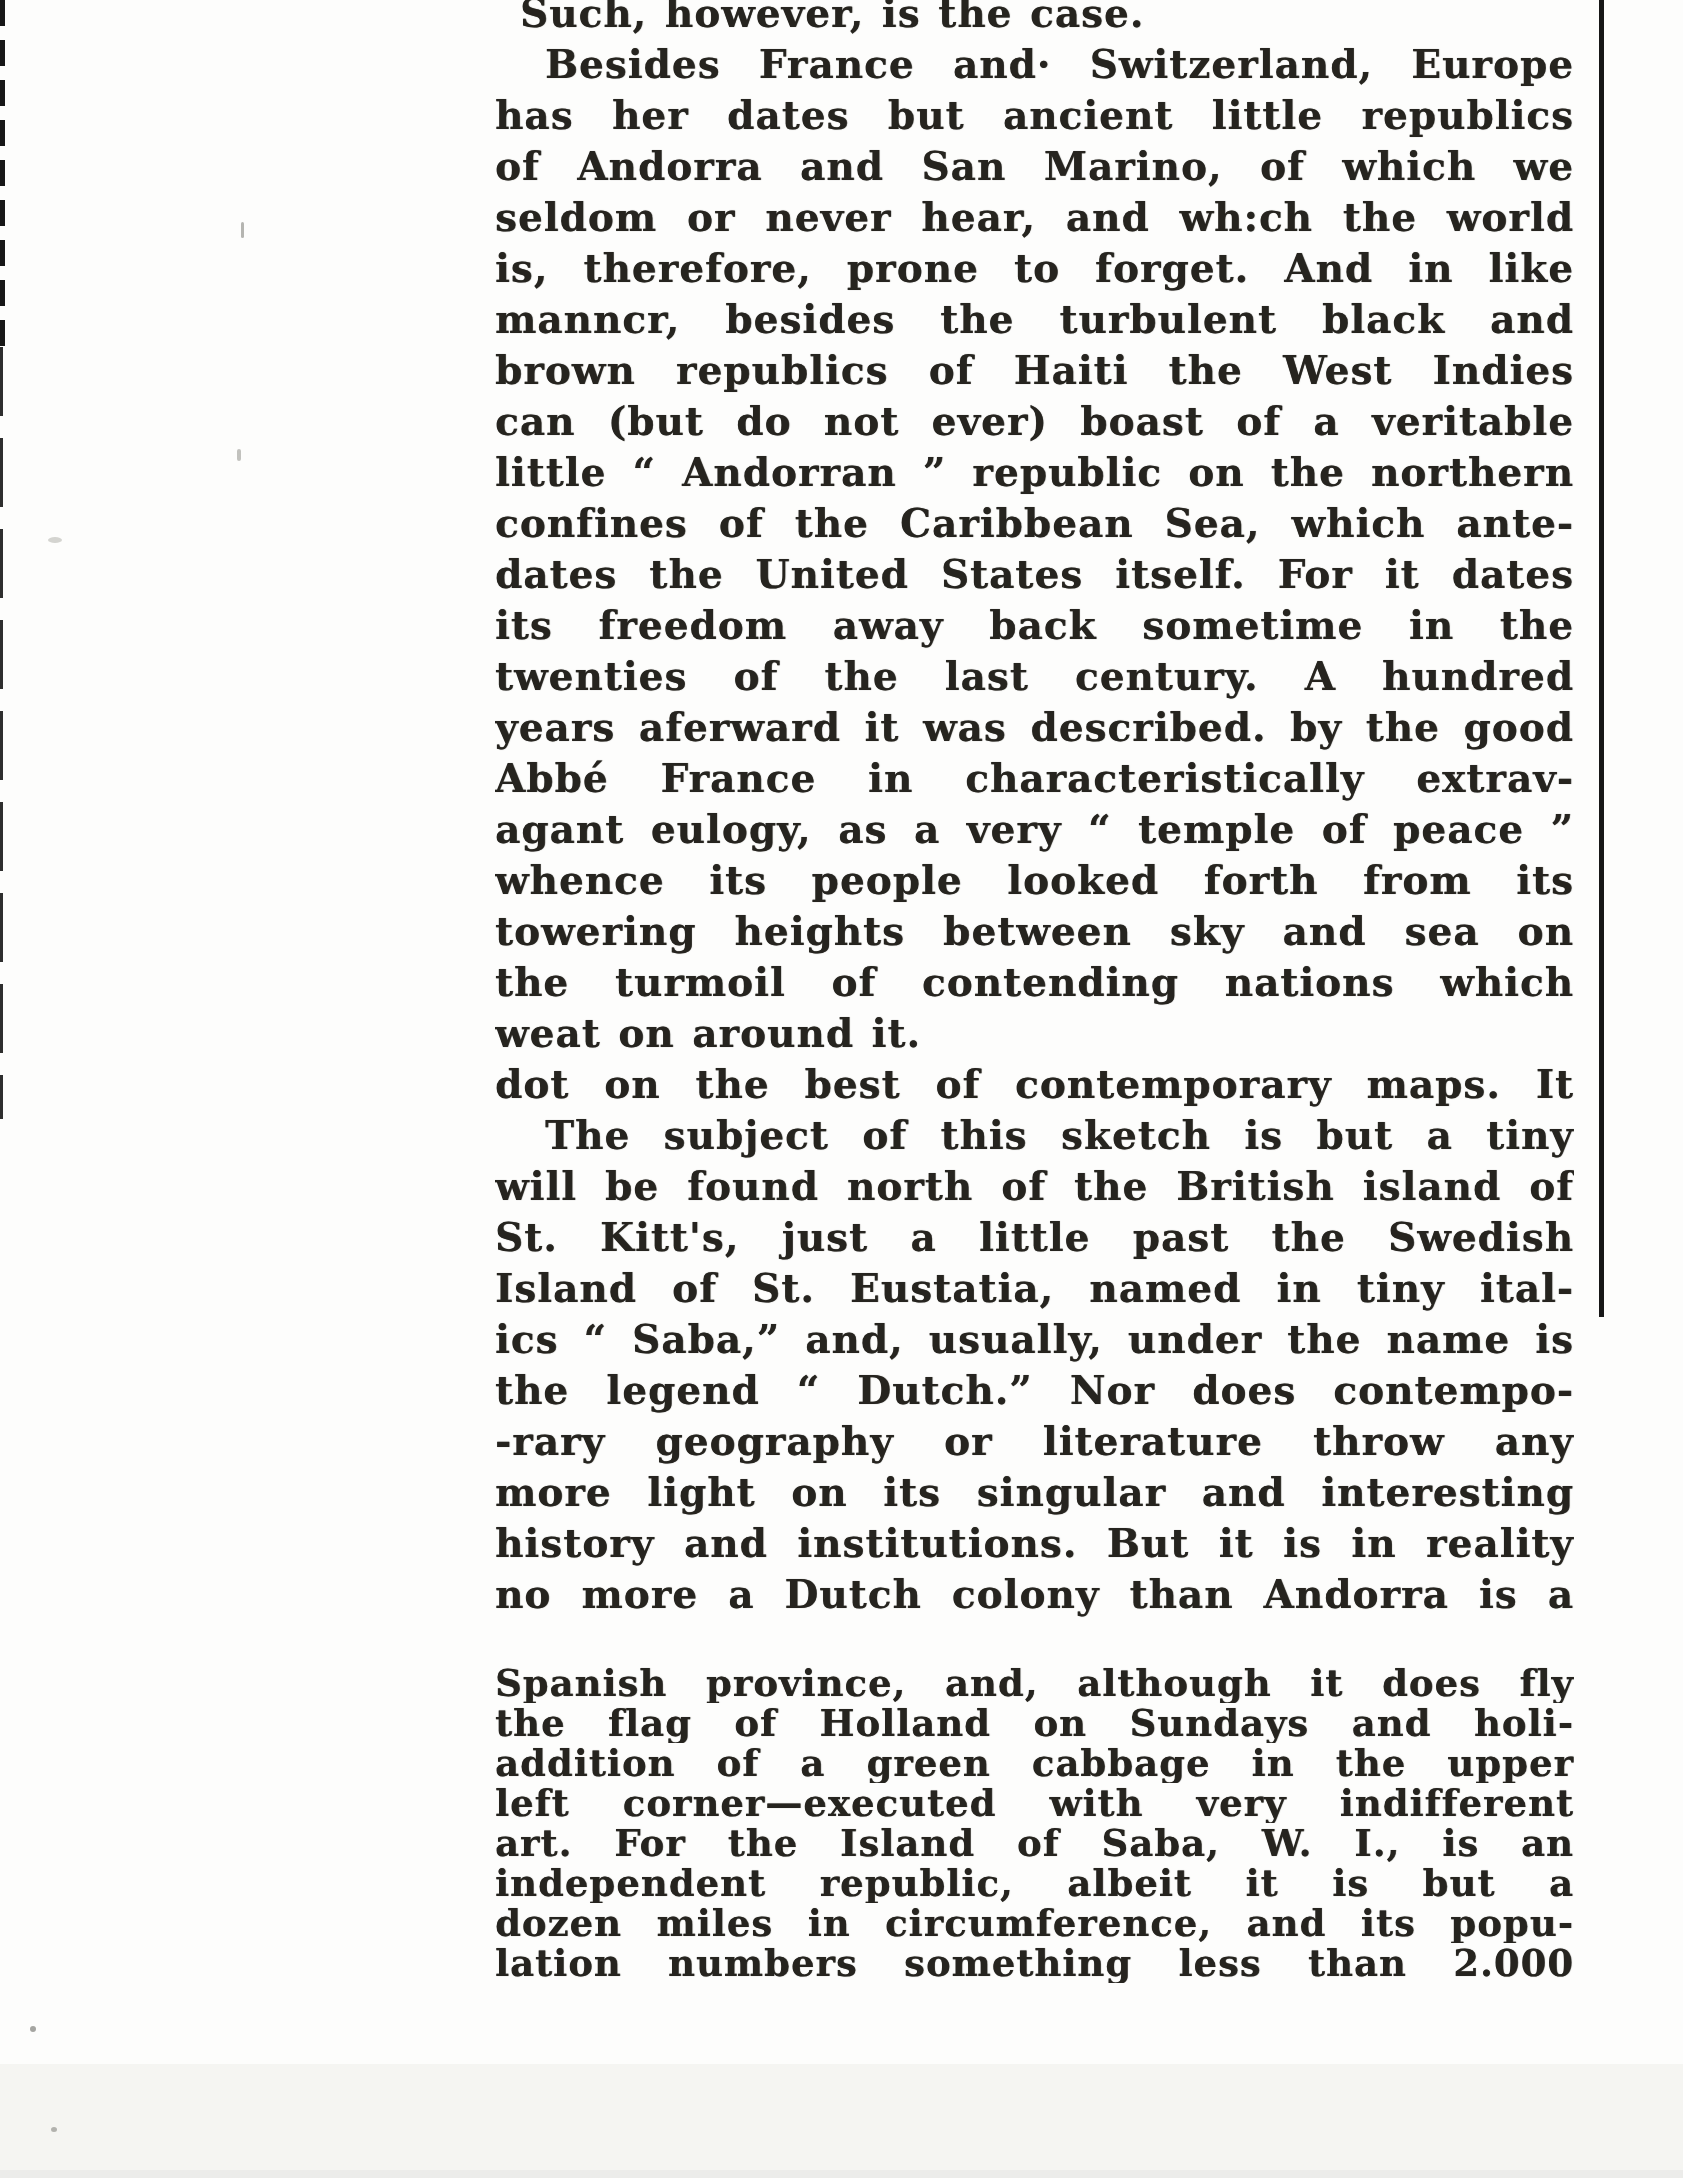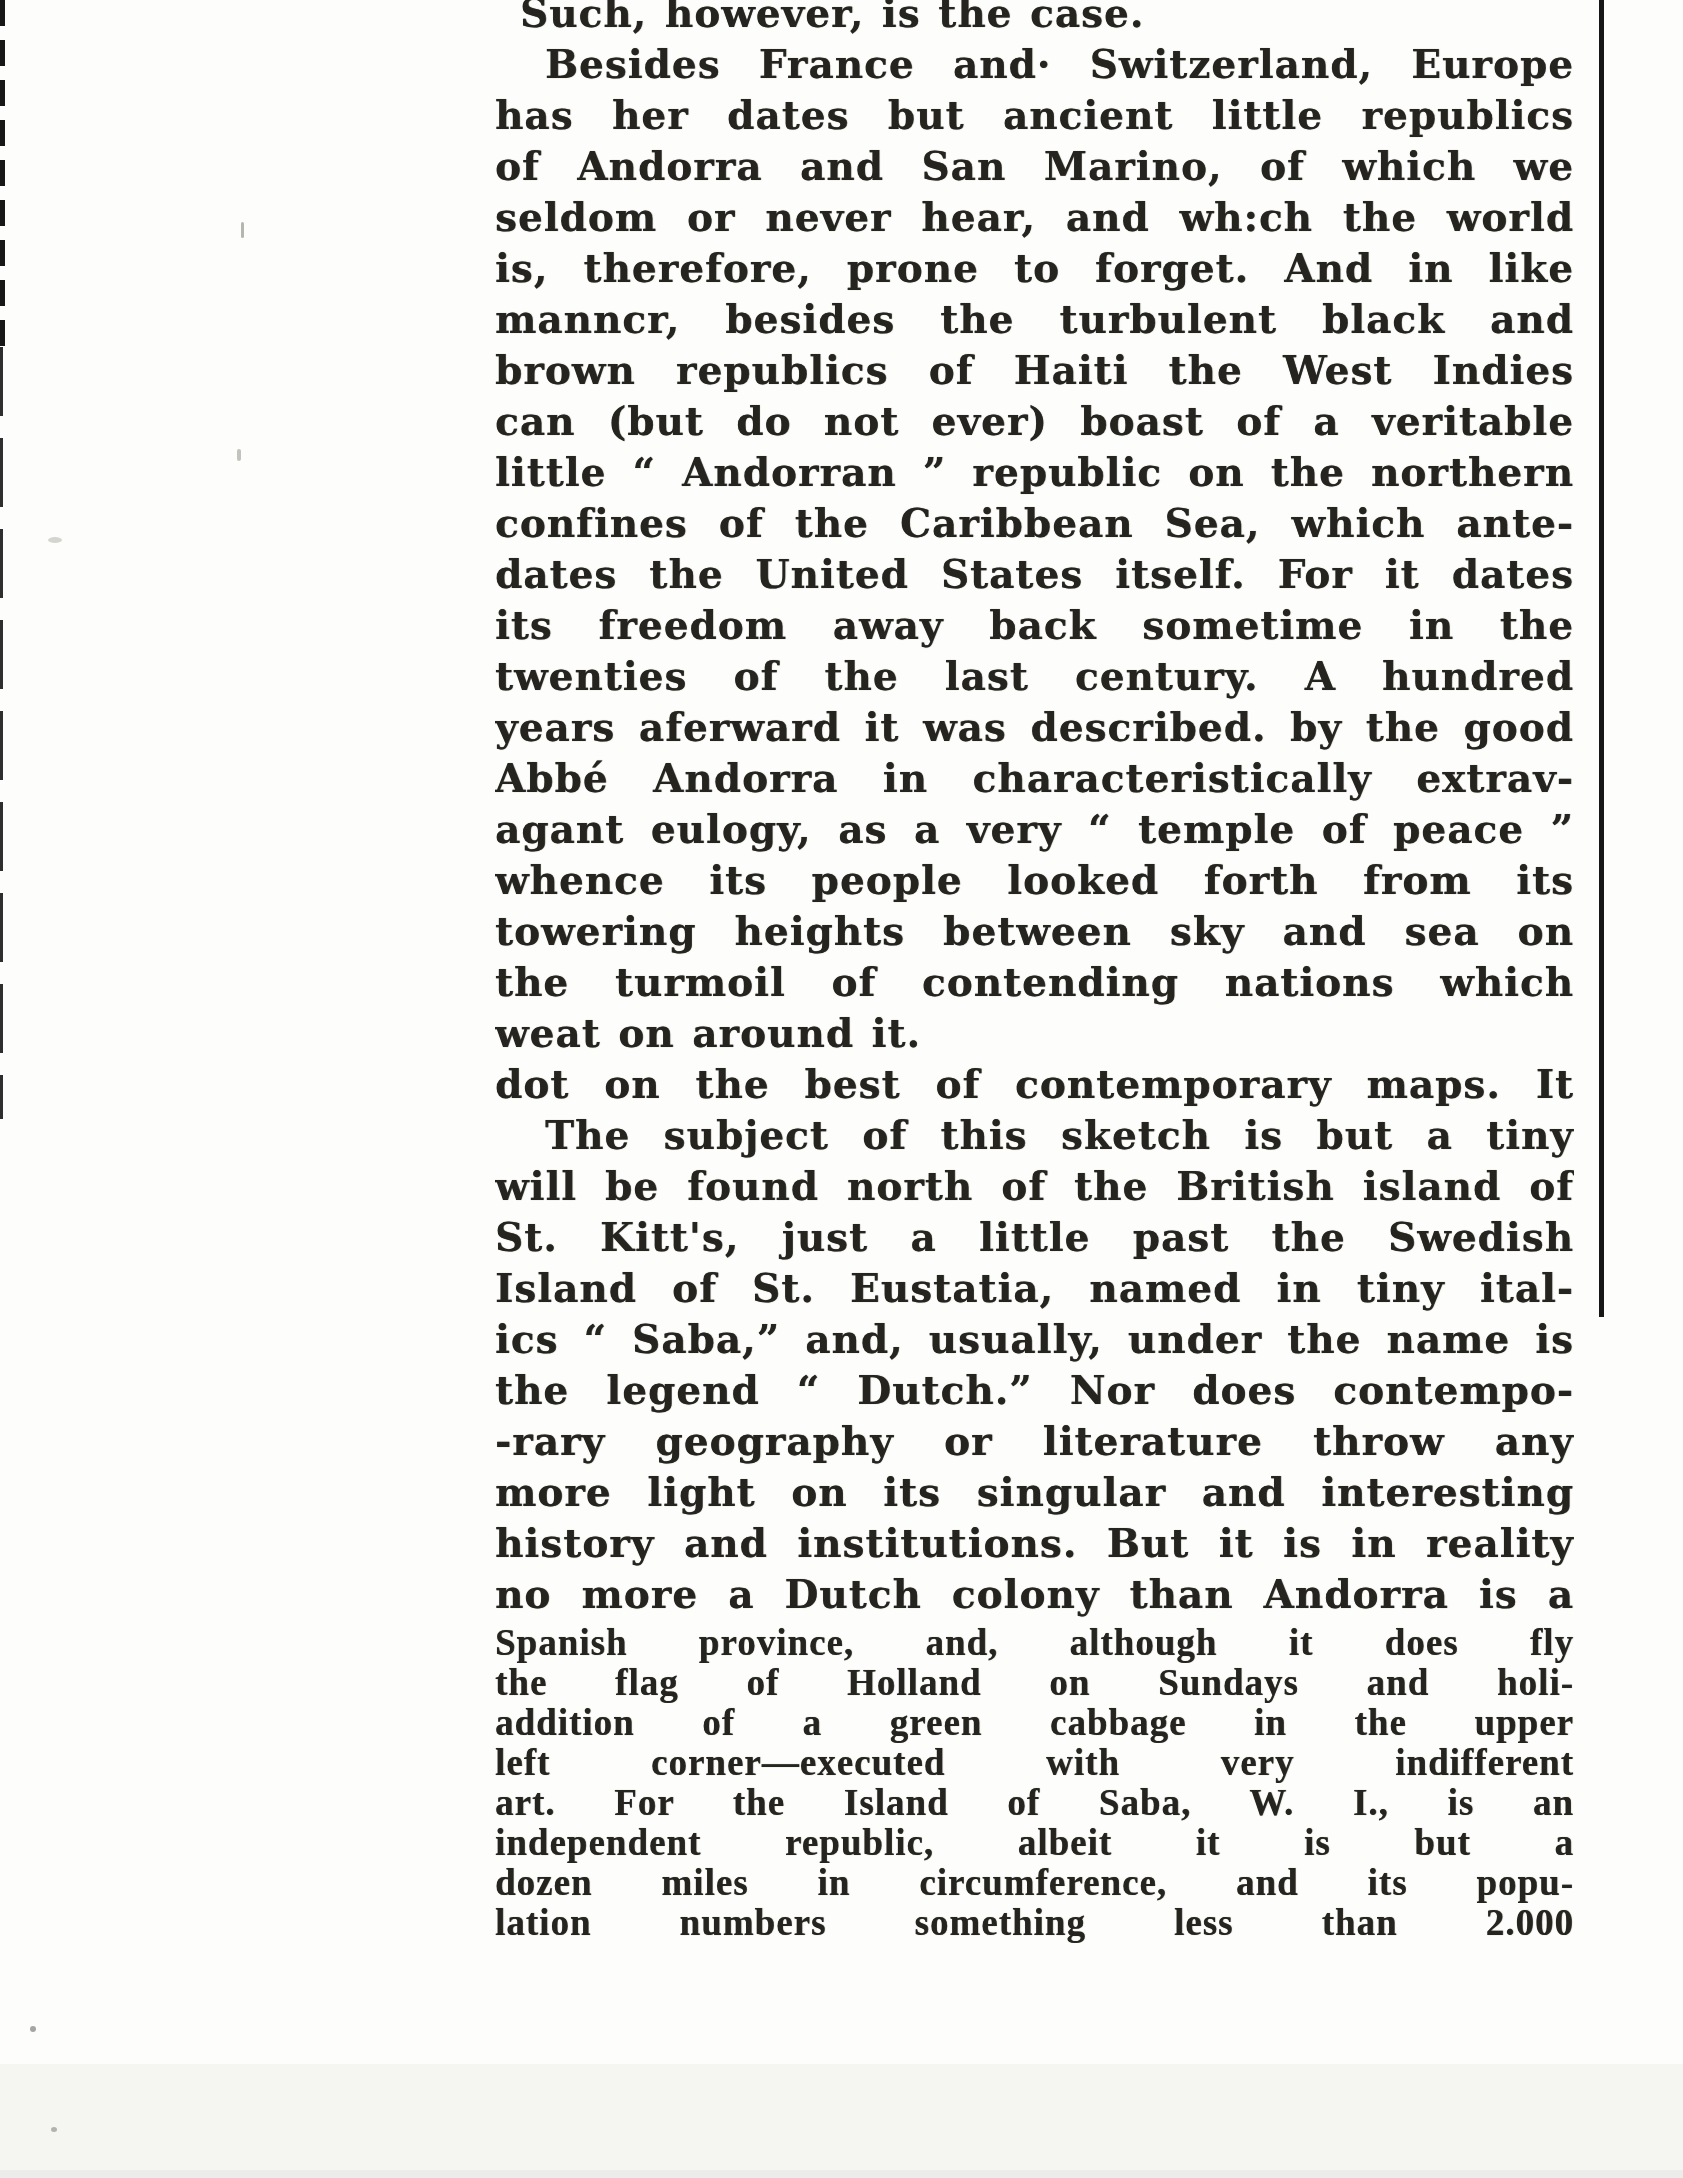--- a/index.html
+++ b/index.html
@@ -17,21 +17,21 @@
     overflow:hidden;
     font-family:"DejaVu Serif","Liberation Serif",serif;
   }
   .col{
     position:absolute;
     left:495px;width:1079px;
     color:var(--ink);
     font-weight:700;
   }
   #col-a{top:-12px;font-size:39px;}
-  #col-b{top:1623px;font-size:37px;font-family:Liberation Serif, serif;}
+  #col-b{top:1663px;font-size:37px;}
   .line{
     height:51px;line-height:51px;
     text-align:justify;
     -moz-text-align-last:justify;
     text-align-last:justify;
     letter-spacing:1px;
     word-spacing:3px;
     overflow:hidden;
     text-shadow:0.4px 0.4px 0.7px rgba(38,36,31,0.75);
   }
@@ -71,21 +71,21 @@
       <div class="line">is, therefore, prone to forget. And in like</div>
       <div class="line">manncr, besides the turbulent black and</div>
       <div class="line">brown republics of Haiti the West Indies</div>
       <div class="line">can (but do not ever) boast of a veritable</div>
       <div class="line">little “ Andorran ” republic on the northern</div>
       <div class="line">confines of the Caribbean Sea, which ante-</div>
       <div class="line">dates the United States itself. For it dates</div>
       <div class="line">its freedom away back sometime in the</div>
       <div class="line">twenties of the last century.  A hundred</div>
       <div class="line">years aferward it was described. by the good</div>
-      <div class="line">Abbé Andorra in characteristically extrav-</div>
+      <div class="line">Abbé France in characteristically extrav-</div>
       <div class="line">agant eulogy, as a very “ temple of peace ”</div>
       <div class="line">whence its people looked forth from its</div>
       <div class="line">towering heights between sky and sea on</div>
       <div class="line">the turmoil of contending nations which</div>
       <div class="line short">weat on around it.</div>
       <div class="line">dot on the best of contemporary maps.  It</div>
       <div class="line" style="padding-left: 50px;">The subject of this sketch is but a tiny</div>
       <div class="line">will be found north of the British island of</div>
       <div class="line">St. Kitt's, just a little past the Swedish</div>
       <div class="line">Island of St. Eustatia, named in tiny ital-</div>

